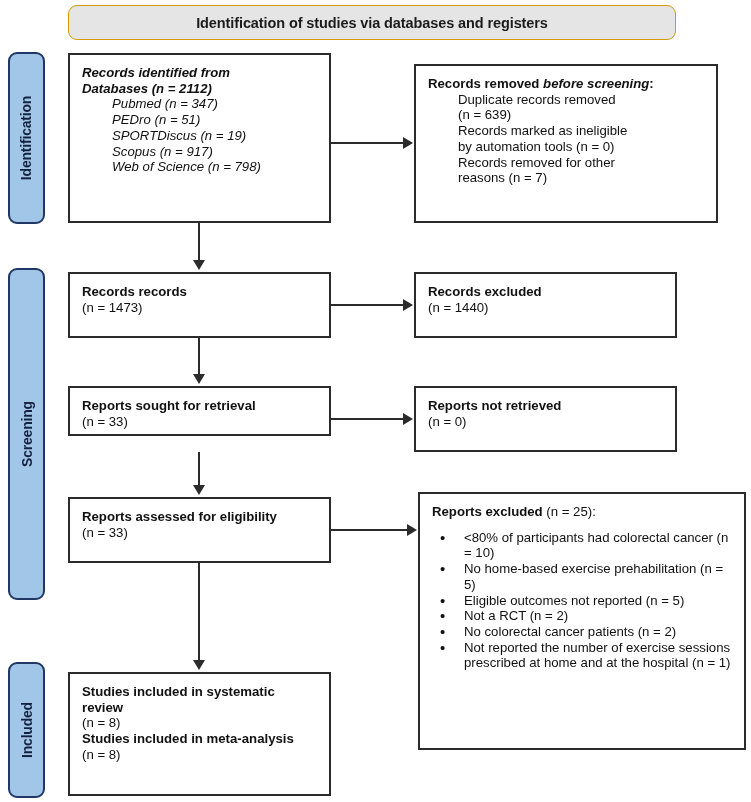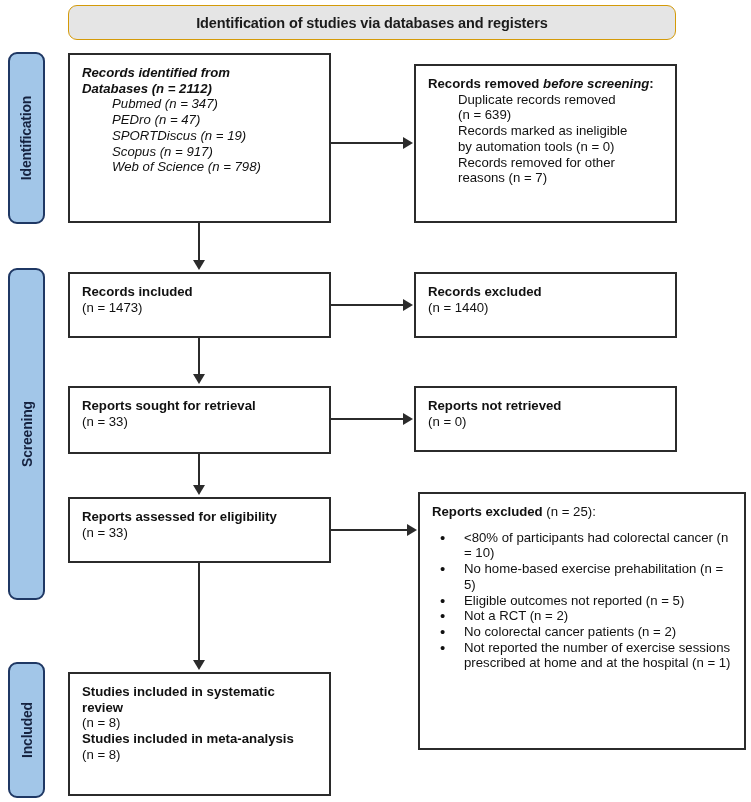--- a/index.html
+++ b/index.html
@@ -46,24 +46,24 @@
   .box-inner{
     padding:10px 10px 6px 12px;
     font-size:13.2px;line-height:1.19;color:#111;
   }
   .b{font-weight:bold;}
   .i{font-style:italic;}
   .indent{padding-left:30px;}
 
   
   #box-identified       {left:68px; top:53px;  width:263px; height:170px;font-style:italic;}
-  #box-removed          {left:414px;top:64px;  width:263px; height:159px;}
+  #box-removed          {left:414px;top:64px;  width:304px; height:159px;}
   #box-screened         {left:68px; top:272px; width:263px; height:66px;}
   #box-excluded         {left:414px;top:272px; width:263px; height:66px;}
-  #box-sought           {left:68px; top:386px; width:263px; height:68px;}
+  #box-sought           {left:68px; top:386px; width:263px; height:50px;}
   #box-notretrieved     {left:414px;top:386px; width:263px; height:66px;}
   #box-assessed         {left:68px; top:497px; width:263px; height:66px;}
   #box-reports-excluded {left:418px;top:492px; width:328px; height:258px;}
   #box-included         {left:68px; top:672px; width:263px; height:124px;}
 
   
   ul.bullets{margin:10px 0 0 0;padding:0;list-style:none;}
   ul.bullets li{
     position:relative;padding-left:32px;margin-bottom:0px;
     font-size:13.2px;line-height:1.19;
@@ -104,21 +104,21 @@
   </div>
   <div class="pill" id="pill-included">
     <span class="pill-text">Included</span>
   </div>
 
   <div class="box" id="box-identified">
     <div class="box-inner">
       <div class="b">Records identified from</div>
       <div class="b">Databases (n = 2112)</div>
       <div class="indent">Pubmed (n = 347)</div>
-      <div class="indent">PEDro (n = 47)</div>
+      <div class="indent">PEDro (n = 51)</div>
       <div class="indent">SPORTDiscus (n = 19)</div>
       <div class="indent">Scopus (n = 917)</div>
       <div class="indent">Web of Science (n = 798)</div>
     </div>
   </div>
 
   <div class="box" id="box-removed">
     <div class="box-inner">
       <div>
         <span class="b">Records removed </span><span class="b i">before screening</span><span class="b">:</span>
@@ -127,21 +127,21 @@
       <div class="indent">(n = 639)</div>
       <div class="indent">Records marked as ineligible</div>
       <div class="indent">by automation tools (n = 0)</div>
       <div class="indent">Records removed for other</div>
       <div class="indent">reasons (n = 7)</div>
     </div>
   </div>
 
   <div class="box" id="box-screened">
     <div class="box-inner">
-      <div class="b">Records included</div>
+      <div class="b">Records records</div>
       <div>(n = 1473)</div>
     </div>
   </div>
 
   <div class="box" id="box-excluded">
     <div class="box-inner">
       <div class="b">Records excluded</div>
       <div>(n = 1440)</div>
     </div>
   </div>

